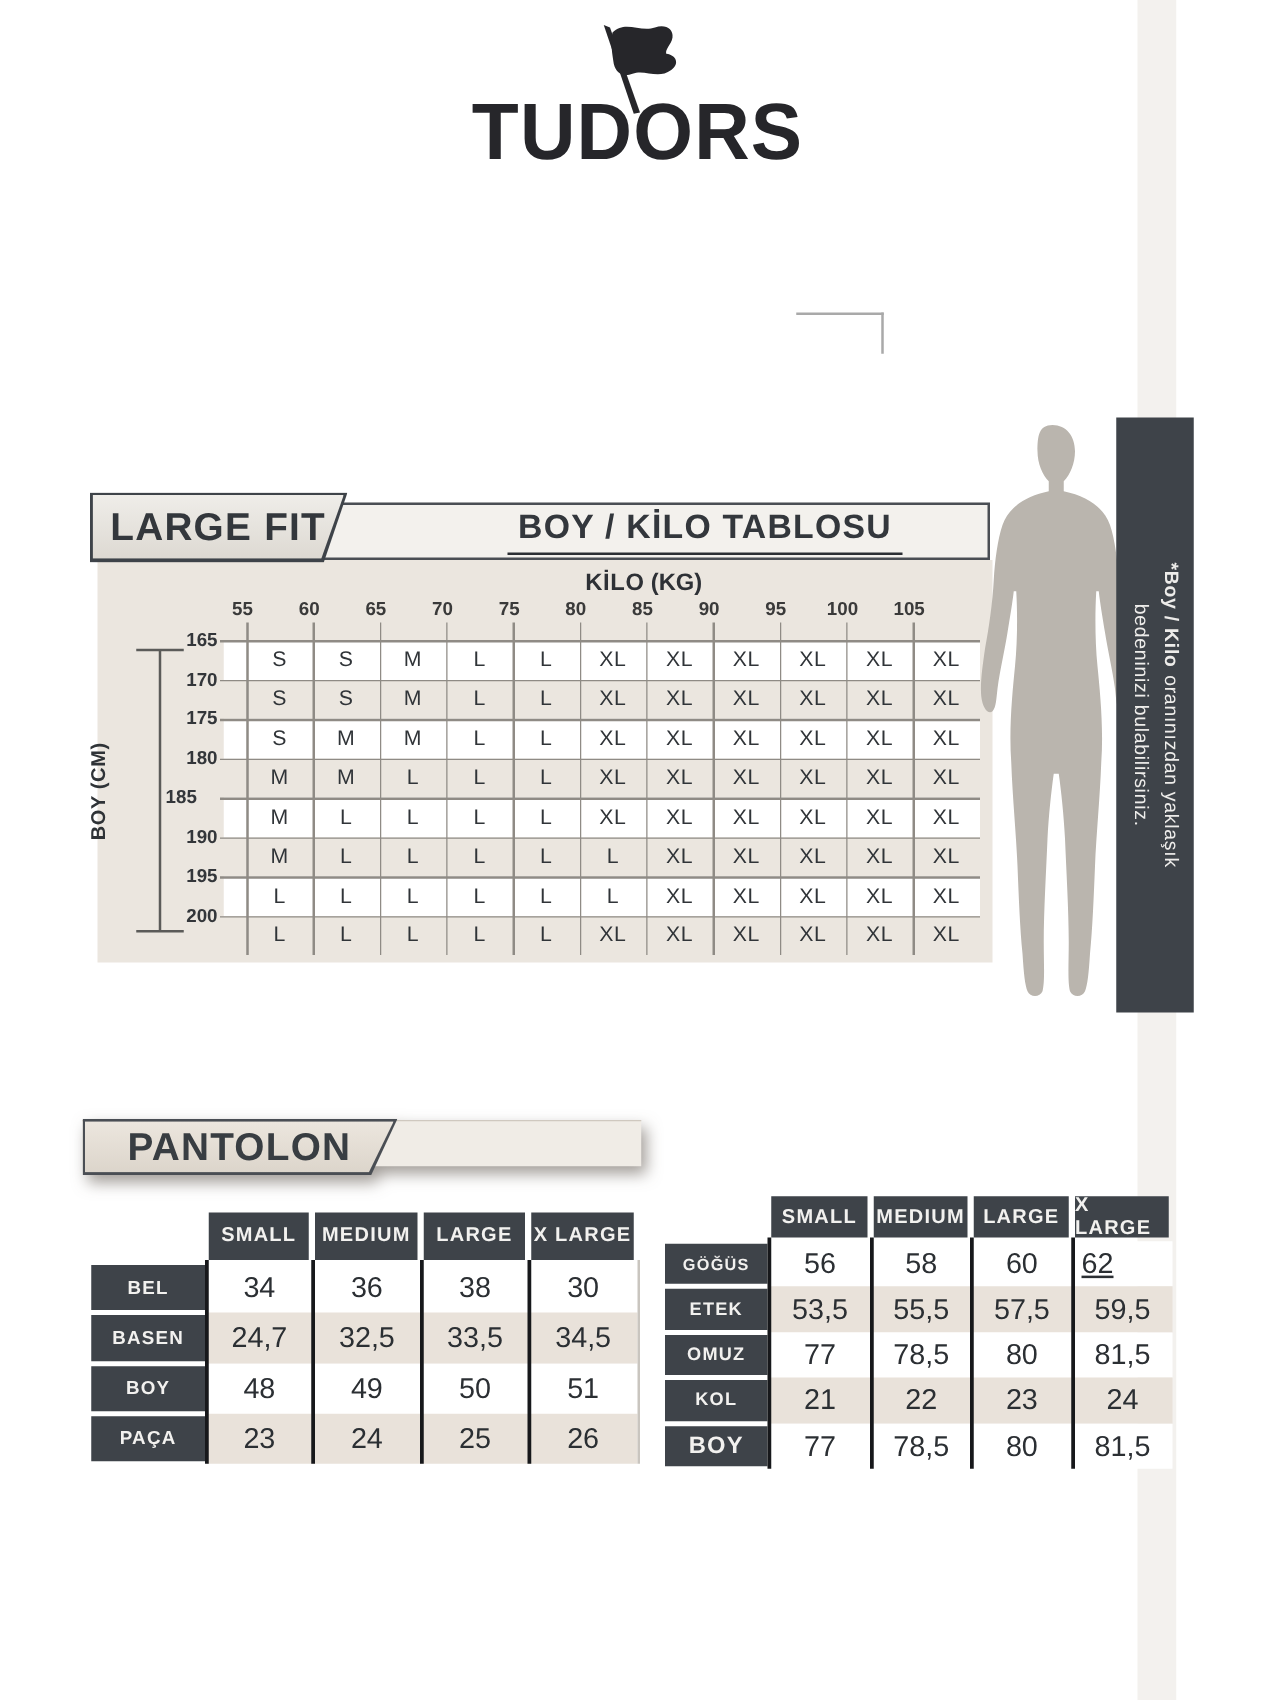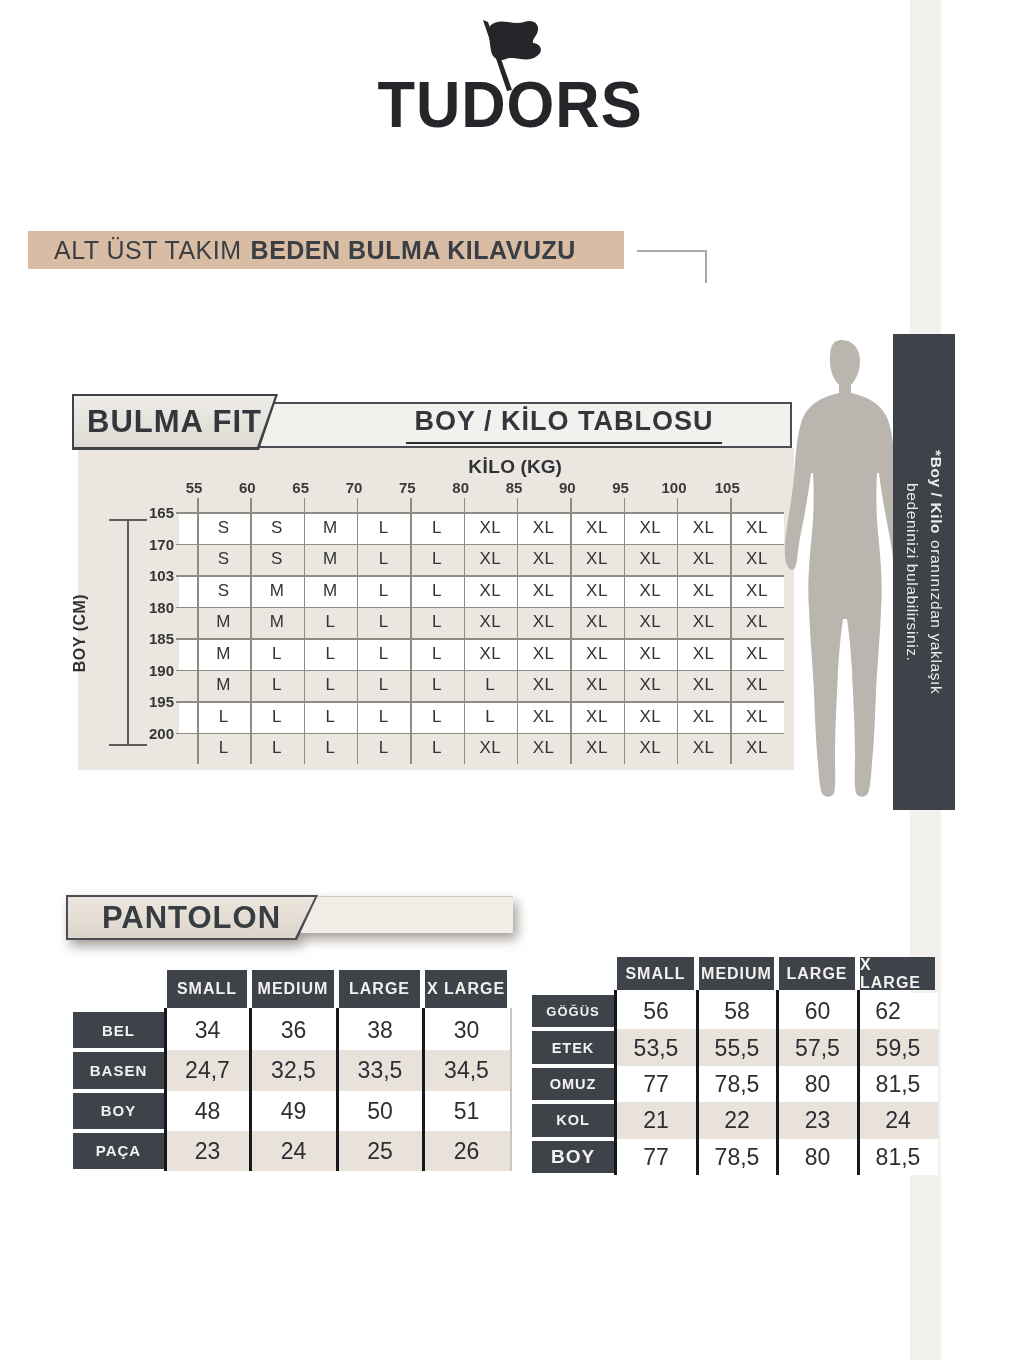--- a/index.html
+++ b/index.html
@@ -88,32 +88,28 @@
 <div id="page">
 
   <div class="abs" id="strip"></div>
 
   <div class="abs" id="logo-text">TUDORS</div>
   <svg class="abs" id="logo-flag" viewBox="0 0 92 96">
     <path d="M17,6 L22,8 L46,76 L41,77 Z" fill="#26262a"></path>
     <path d="M24,12 C34,2 46,12 58,8 C66,5 73,9 72,16 C71,22 66,25 67,29 C75,30 78,37 71,42 C60,50 50,41 40,45 C33,48 27,45 25,37 C24,30 22,20 24,12 Z" fill="#26262a"></path>
   </svg>
 
-  <div class="abs" id="header-bar">
-    <span class="pfx">ALT ÜST TAKIM</span>
-    <span class="bld">BEDEN BULMA KILAVUZU</span>
-  </div>
   <div class="abs" id="bracket"></div>
 
   <div class="abs" id="bk-box">
     <span>BOY / KİLO TABLOSU</span>
   </div>
   <div class="abs slant-outer" id="slim-outer">
     <div id="slim-inner">
-      <span>BULMA FIT</span>
+      <span>LARGE FIT</span>
     </div>
   </div>
 
   <div class="abs" id="grid-panel">
     <div id="kilo-label">
       <span class="k1">KİLO</span><span class="k2">(KG)</span>
     </div>
     <div id="ibeam-line"></div>
     <div class="ibeam-cap" style="top:71px"></div>
     <div class="ibeam-cap" style="top:296px"></div>
@@ -143,25 +139,25 @@
         <div class="vline" style="left: 545.64px;"></div>
         <div class="knum" style="left: 595.97px;">100</div>
         <div class="vline" style="left: 598.97px;"></div>
         <div class="knum" style="left: 649.3px;">105</div>
         <div class="vline" style="left: 652.3px;"></div>
         <div class="hline" style="top: 64px;"></div>
         <div class="hlabel" style="top: 64px;">165</div>
         <div class="hline" style="top: 95.5px;"></div>
         <div class="hlabel" style="top: 95.5px;">170</div>
         <div class="hline" style="top: 127px;"></div>
-        <div class="hlabel" style="top: 127px;">103</div>
+        <div class="hlabel" style="top: 127px;">175</div>
         <div class="hline" style="top: 158.5px;"></div>
         <div class="hlabel" style="top: 158.5px;">180</div>
         <div class="hline" style="top: 190px;"></div>
-        <div class="hlabel" style="top: 190px;">185</div>
+        <div class="hlabel" style="top: 190px; text-align: center;">185</div>
         <div class="hline" style="top: 221.5px;"></div>
         <div class="hlabel" style="top: 221.5px;">190</div>
         <div class="hline" style="top: 253px;"></div>
         <div class="hlabel" style="top: 253px;">195</div>
         <div class="hline" style="top: 284.5px;"></div>
         <div class="hlabel" style="top: 284.5px;">200</div>
         <div class="sizecell" style="left: 145.7px; top: 79.75px;">S</div>
         <div class="sizecell" style="left: 199.03px; top: 79.75px;">S</div>
         <div class="sizecell" style="left: 252.36px; top: 79.75px;">M</div>
         <div class="sizecell" style="left: 305.69px; top: 79.75px;">L</div>
@@ -309,21 +305,21 @@
   <div class="abs mtable" id="tis-table" style="left:532px;top:957px;width:407px;height:218px">
       <div class="hdrcell" style="left: 85px; top: 0px; width: 77px; height: 33px;">SMALL</div>
       <div class="hdrcell" style="left: 167px; top: 0px; width: 75px; height: 33px;">MEDIUM</div>
       <div class="hdrcell" style="left: 247px; top: 0px; width: 76px; height: 33px;">LARGE</div>
       <div class="hdrcell" style="left: 328px; top: 0px; width: 75px; height: 33px;">X LARGE</div>
       <div class="rowbg" style="left: 83px; top: 36px; width: 323px; height: 36.4px; background: rgb(255, 255, 255);"></div>
       <div class="lblcell" style="left: 0px; top: 38px; width: 82px; height: 32.4px; font-size: 13px;">GÖĞÜS</div>
       <div class="valcell" style="left: 124px; top: 54.2px;">56</div>
       <div class="valcell" style="left: 205px; top: 54.2px;">58</div>
       <div class="valcell" style="left: 285.5px; top: 54.2px;">60</div>
-      <div class="valcell" style="left: 356px; top: 54.2px;">62</div>
+      <div class="valcell" style="left: 346px; top: 54.2px; text-decoration: underline;">62</div>
       <div class="rowbg" style="left: 83px; top: 72.4px; width: 323px; height: 36.4px; background: rgb(233, 226, 218);"></div>
       <div class="lblcell" style="left: 0px; top: 74.4px; width: 82px; height: 32.4px; font-size: 14.5px;">ETEK</div>
       <div class="valcell" style="left: 124px; top: 90.6px;">53,5</div>
       <div class="valcell" style="left: 205px; top: 90.6px;">55,5</div>
       <div class="valcell" style="left: 285.5px; top: 90.6px;">57,5</div>
       <div class="valcell" style="left: 366px; top: 90.6px;">59,5</div>
       <div class="rowbg" style="left: 83px; top: 108.8px; width: 323px; height: 36.4px; background: rgb(255, 255, 255);"></div>
       <div class="lblcell" style="left: 0px; top: 110.8px; width: 82px; height: 32.4px; font-size: 14.5px;">OMUZ</div>
       <div class="valcell" style="left: 124px; top: 127px;">77</div>
       <div class="valcell" style="left: 205px; top: 127px;">78,5</div>

